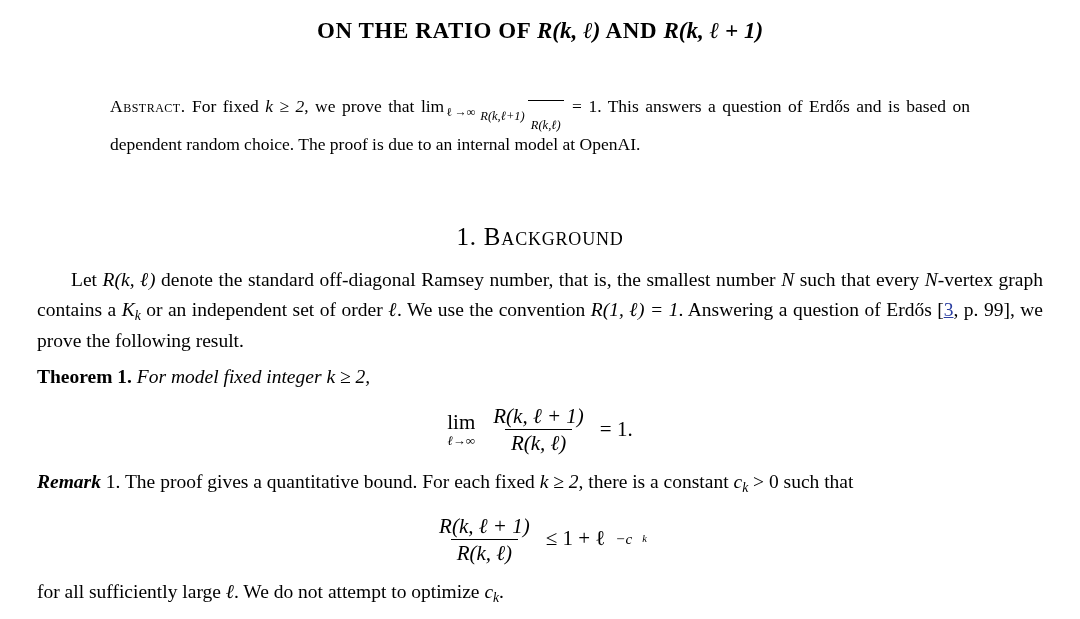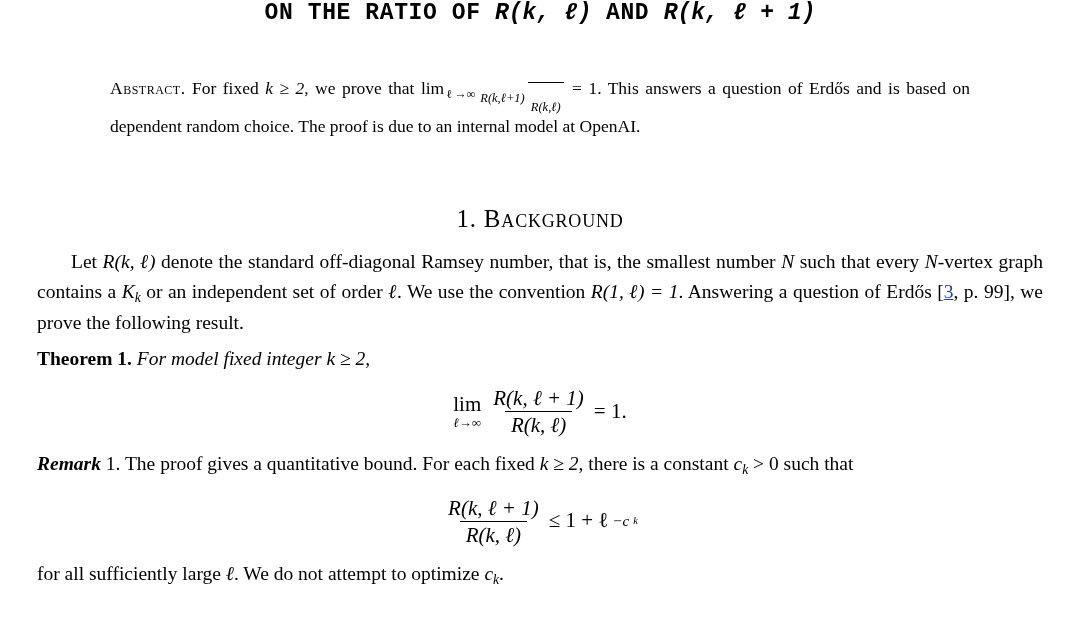--- a/index.html
+++ b/index.html
@@ -19,22 +19,22 @@
     width: 1080px;
     height: 619px;
     box-sizing: border-box;
   }
   
   .title {
     text-align: center;
     font-size: 23px;
     font-weight: bold;
     letter-spacing: 0.6px;
+    margin-top: 18px;
     font-variant: small-caps;
-    font-family: Liberation Mono, monospace;
   }
   .title .mathit {
     font-style: italic;
     font-variant: normal;
     letter-spacing: 0;
   }
   .title .upr {
     font-variant: normal;
     letter-spacing: 0.6px;
   }
@@ -91,21 +91,21 @@
   
   .display {
     text-align: center;
     margin: 12px 0 12px 0;
     font-size: 21px;
   }
   .mrow {
     display: inline-flex;
     align-items: center;
     justify-content: flex-end;
-    gap: 4px;
+    gap: 10px;
   }
   .limop {
     display: inline-flex;
     flex-direction: column;
     align-items: center;
     line-height: 1;
     margin-right: 2px;
   }
   .limop .lim-main { font-size: 21px; }
   .limop .lim-sub { font-size: 13px; margin-top: 1px; }

